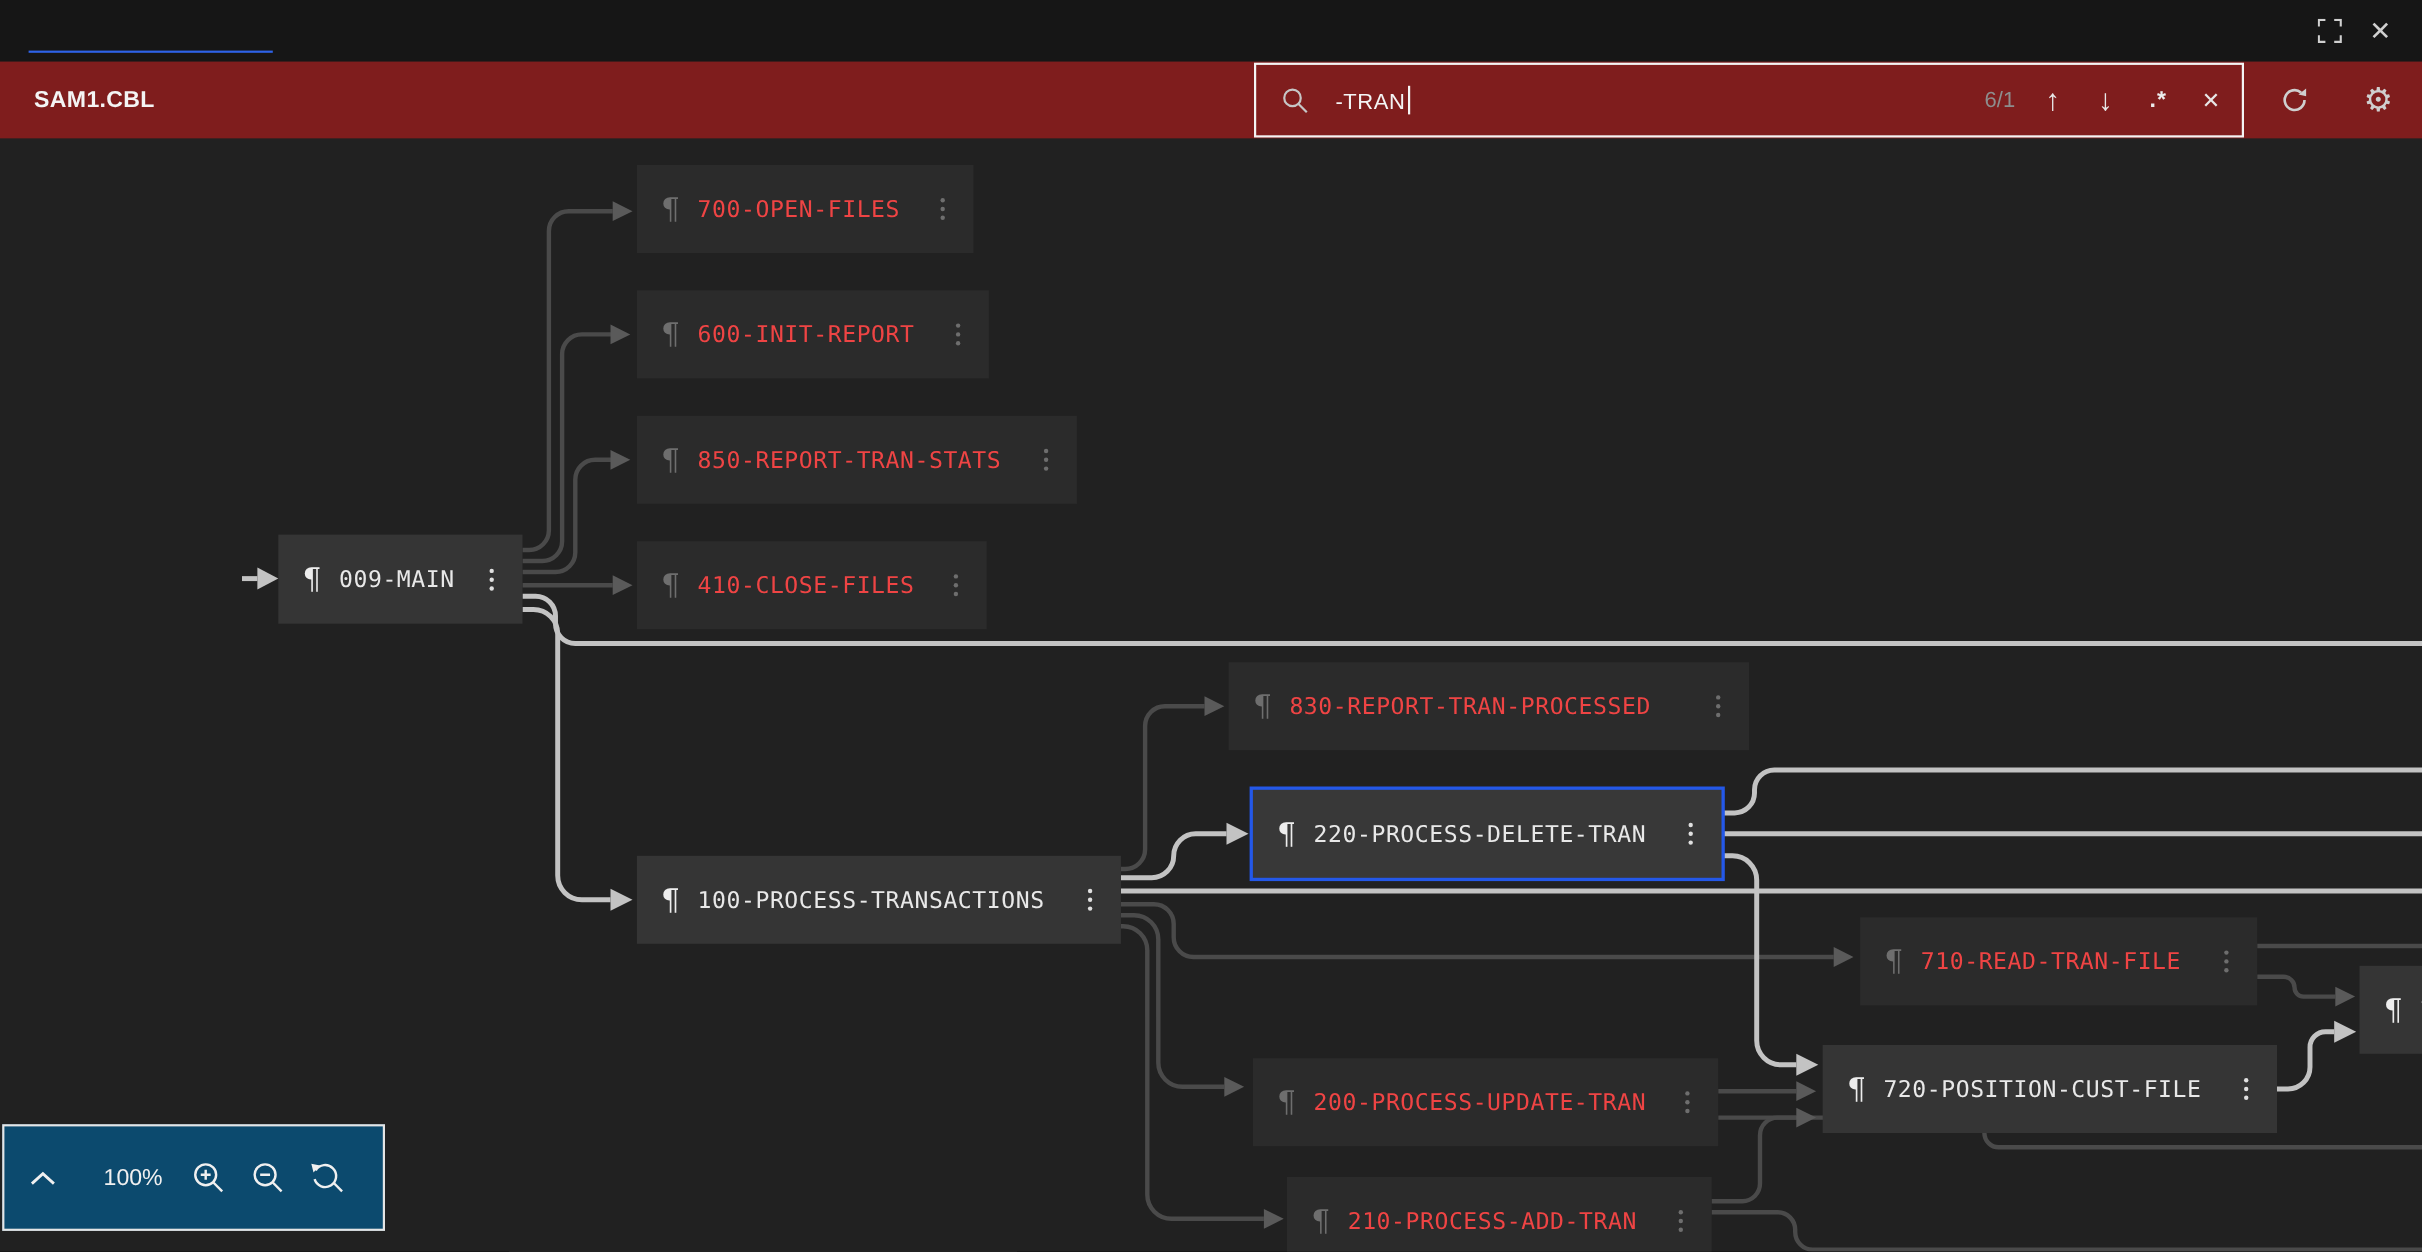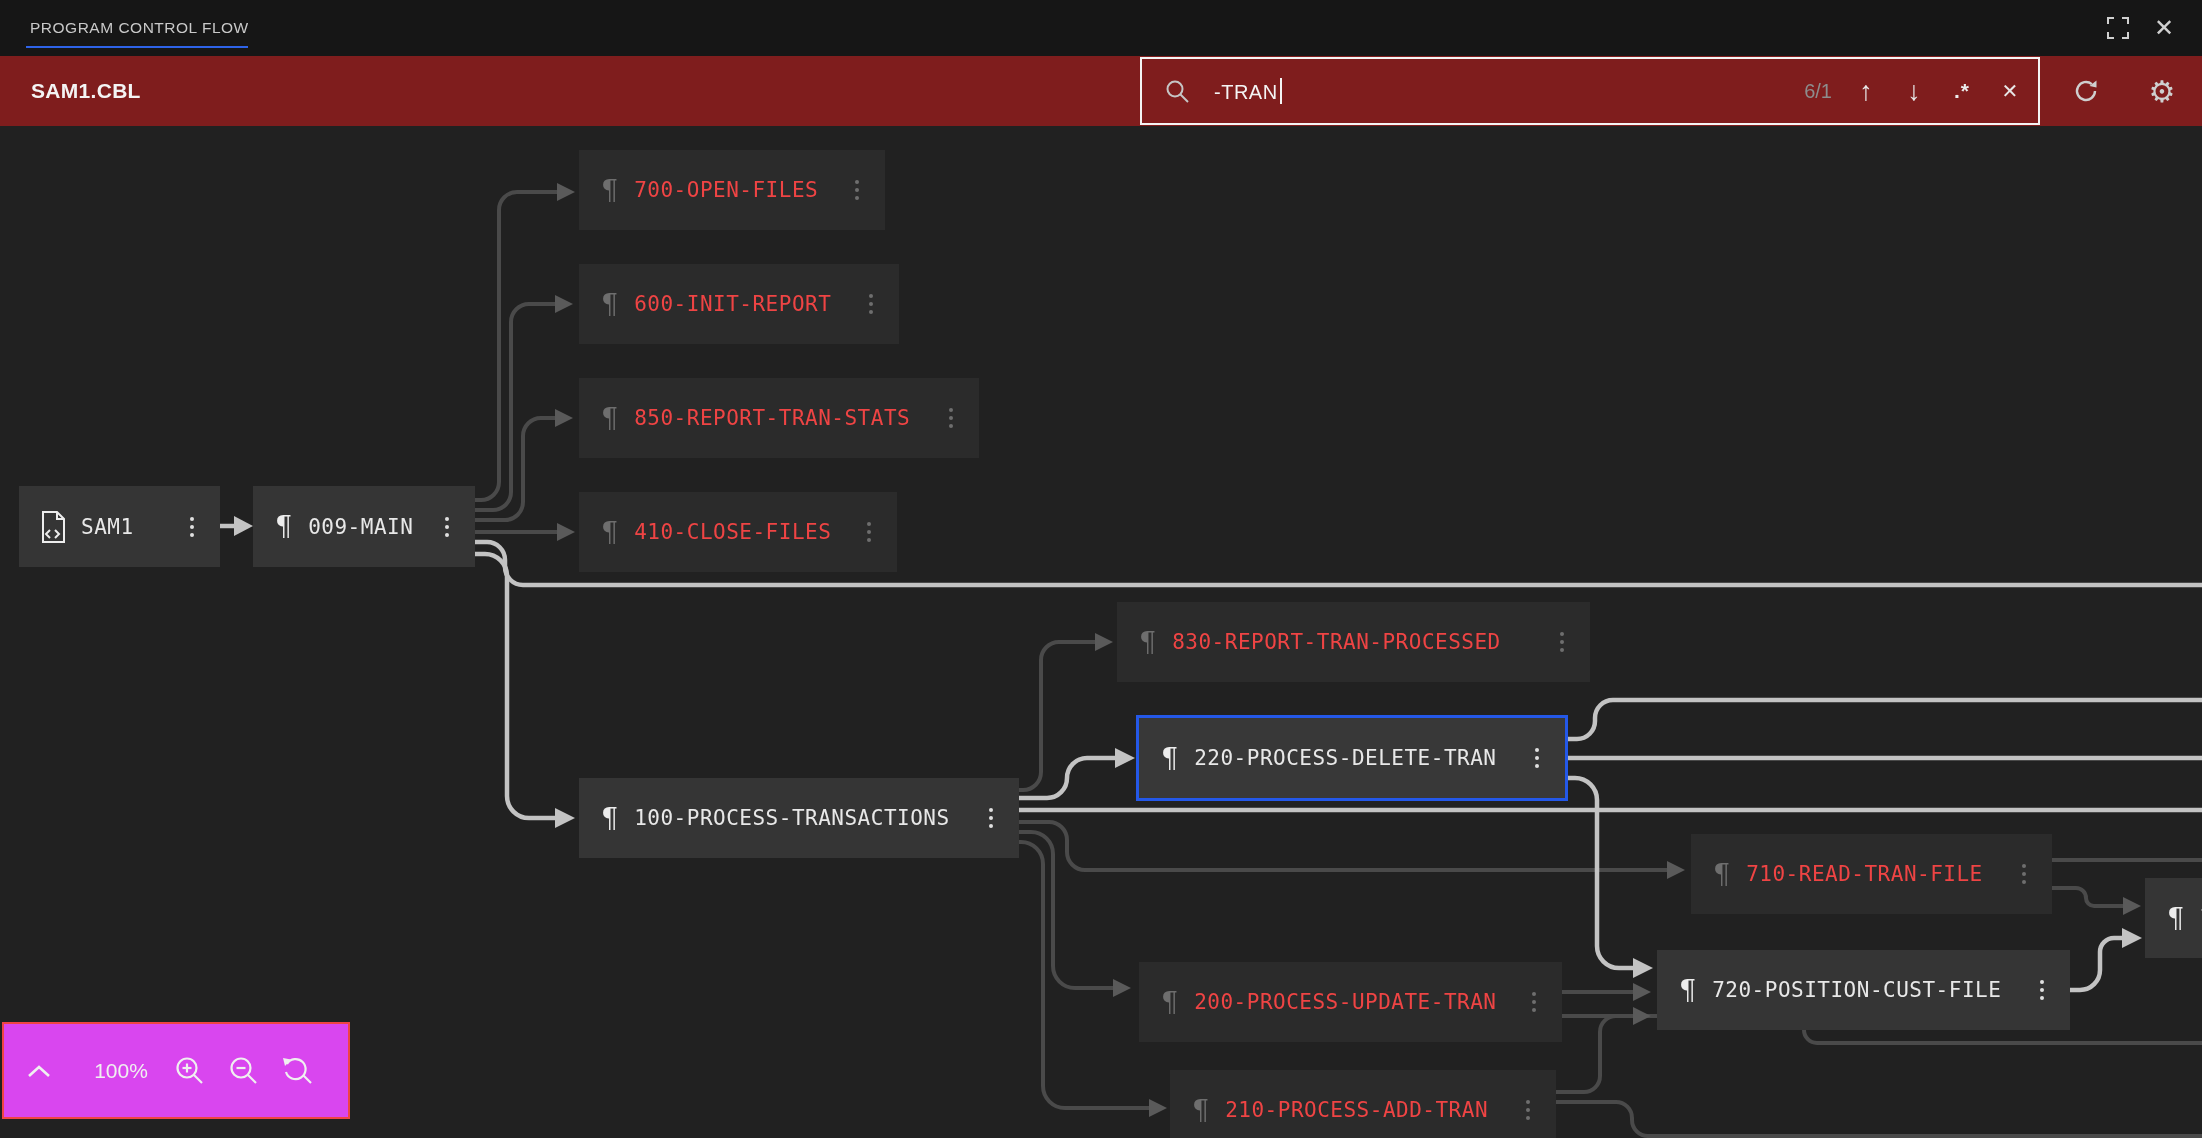--- a/index.html
+++ b/index.html
@@ -48,36 +48,33 @@
   .node.dimmed { background:#2b2b2b; }
   .node.dimmed .pilcrow { color:#6e6e6e; }
   .node.dimmed .nlabel { color:#ef4444; }
   .node.dimmed .kebab i { background:#6e6e6e; }
   .node.selected { box-shadow:0 0 0 3px #2458e8; background:#383838; }
   .fileicon { margin-left:20px; flex:0 0 auto; }
   .node.program .nlabel { margin-left:14px; }
   
   .zoomwidget {
     position:absolute; left:2px; top:1022px; width:348px; height:97px;
-    border:2px solid #ef4444; background:#d946ef; display:flex; align-items:center;
+    border:2px solid #e5e5e5; background:#0c4a6e; display:flex; align-items:center;
   }
   .zoomwidget .zw-item { display:flex; align-items:center; justify-content:center; color:#f0f0f0; cursor:pointer; }
   .zw-chevron { margin-left:22px; }
   .zw-level { margin-left:34px; font-size:21px; color:#f0f0f0; width:70px; text-align:center; }
   .zw-btn { margin-left:14px; width:40px; height:40px; }
 </style>
 </head>
 <body>
 
 <div class="screen">
 
   <div class="topbar">
-    <div class="tab">
-      <span>PROGRAM CONTROL FLOW</span>
-    </div>
     <div class="tab-underline"></div>
     <div class="winbtn" style="left:2098px;">
       <svg width="22" height="22" viewBox="0 0 22 22">
         <g fill="none" stroke="#d0d0d0" stroke-width="2">
           <path d="M1 7 V1 H7"></path>
             <path d="M15 1 H21 V7"></path>
             <path d="M21 15 V21 H15"></path>
             <path d="M7 21 H1 V15"></path>
         </g>
       </svg>
@@ -173,34 +170,20 @@
 
     <g fill="#c3c3c3">
       <polygon points="234,516 234,536 253,526"></polygon>
       <polygon points="555,808 555,828 575,818"></polygon>
       <polygon points="1115,748 1115,768 1135,758"></polygon>
       <polygon points="1633,958 1633,978 1653,968"></polygon>
       <polygon points="2122,928 2122,948 2142,938"></polygon>
     </g>
   </svg>
 
-  <div class="node program" style="left:19px; top:486px; width:201px; height:81px;">
-    <svg class="fileicon" width="28" height="32" viewBox="0 0 28 32">
-      <path d="M4 1 H18 L25 8 V31 H4 Z" fill="none" stroke="#ededed" stroke-width="2"></path>
-      <path d="M18 1 V8 H25" fill="none" stroke="#ededed" stroke-width="2"></path>
-      <path d="M11 19 L7 23 L11 27" fill="none" stroke="#ededed" stroke-width="2"></path>
-      <path d="M16 19 L20 23 L16 27" fill="none" stroke="#ededed" stroke-width="2"></path>
-    </svg>
-    <span class="nlabel">SAM1</span>
-    <span class="kebab">
-        <i></i>
-        <i></i>
-        <i></i>
-      </span>
-  </div>
 
   <div class="node" style="left:253px; top:486px; width:222px; height:81px;">
     <span class="pilcrow">¶</span>
     <span class="nlabel">009-MAIN</span>
     <span class="kebab">
         <i></i>
         <i></i>
         <i></i>
       </span>
   </div>

